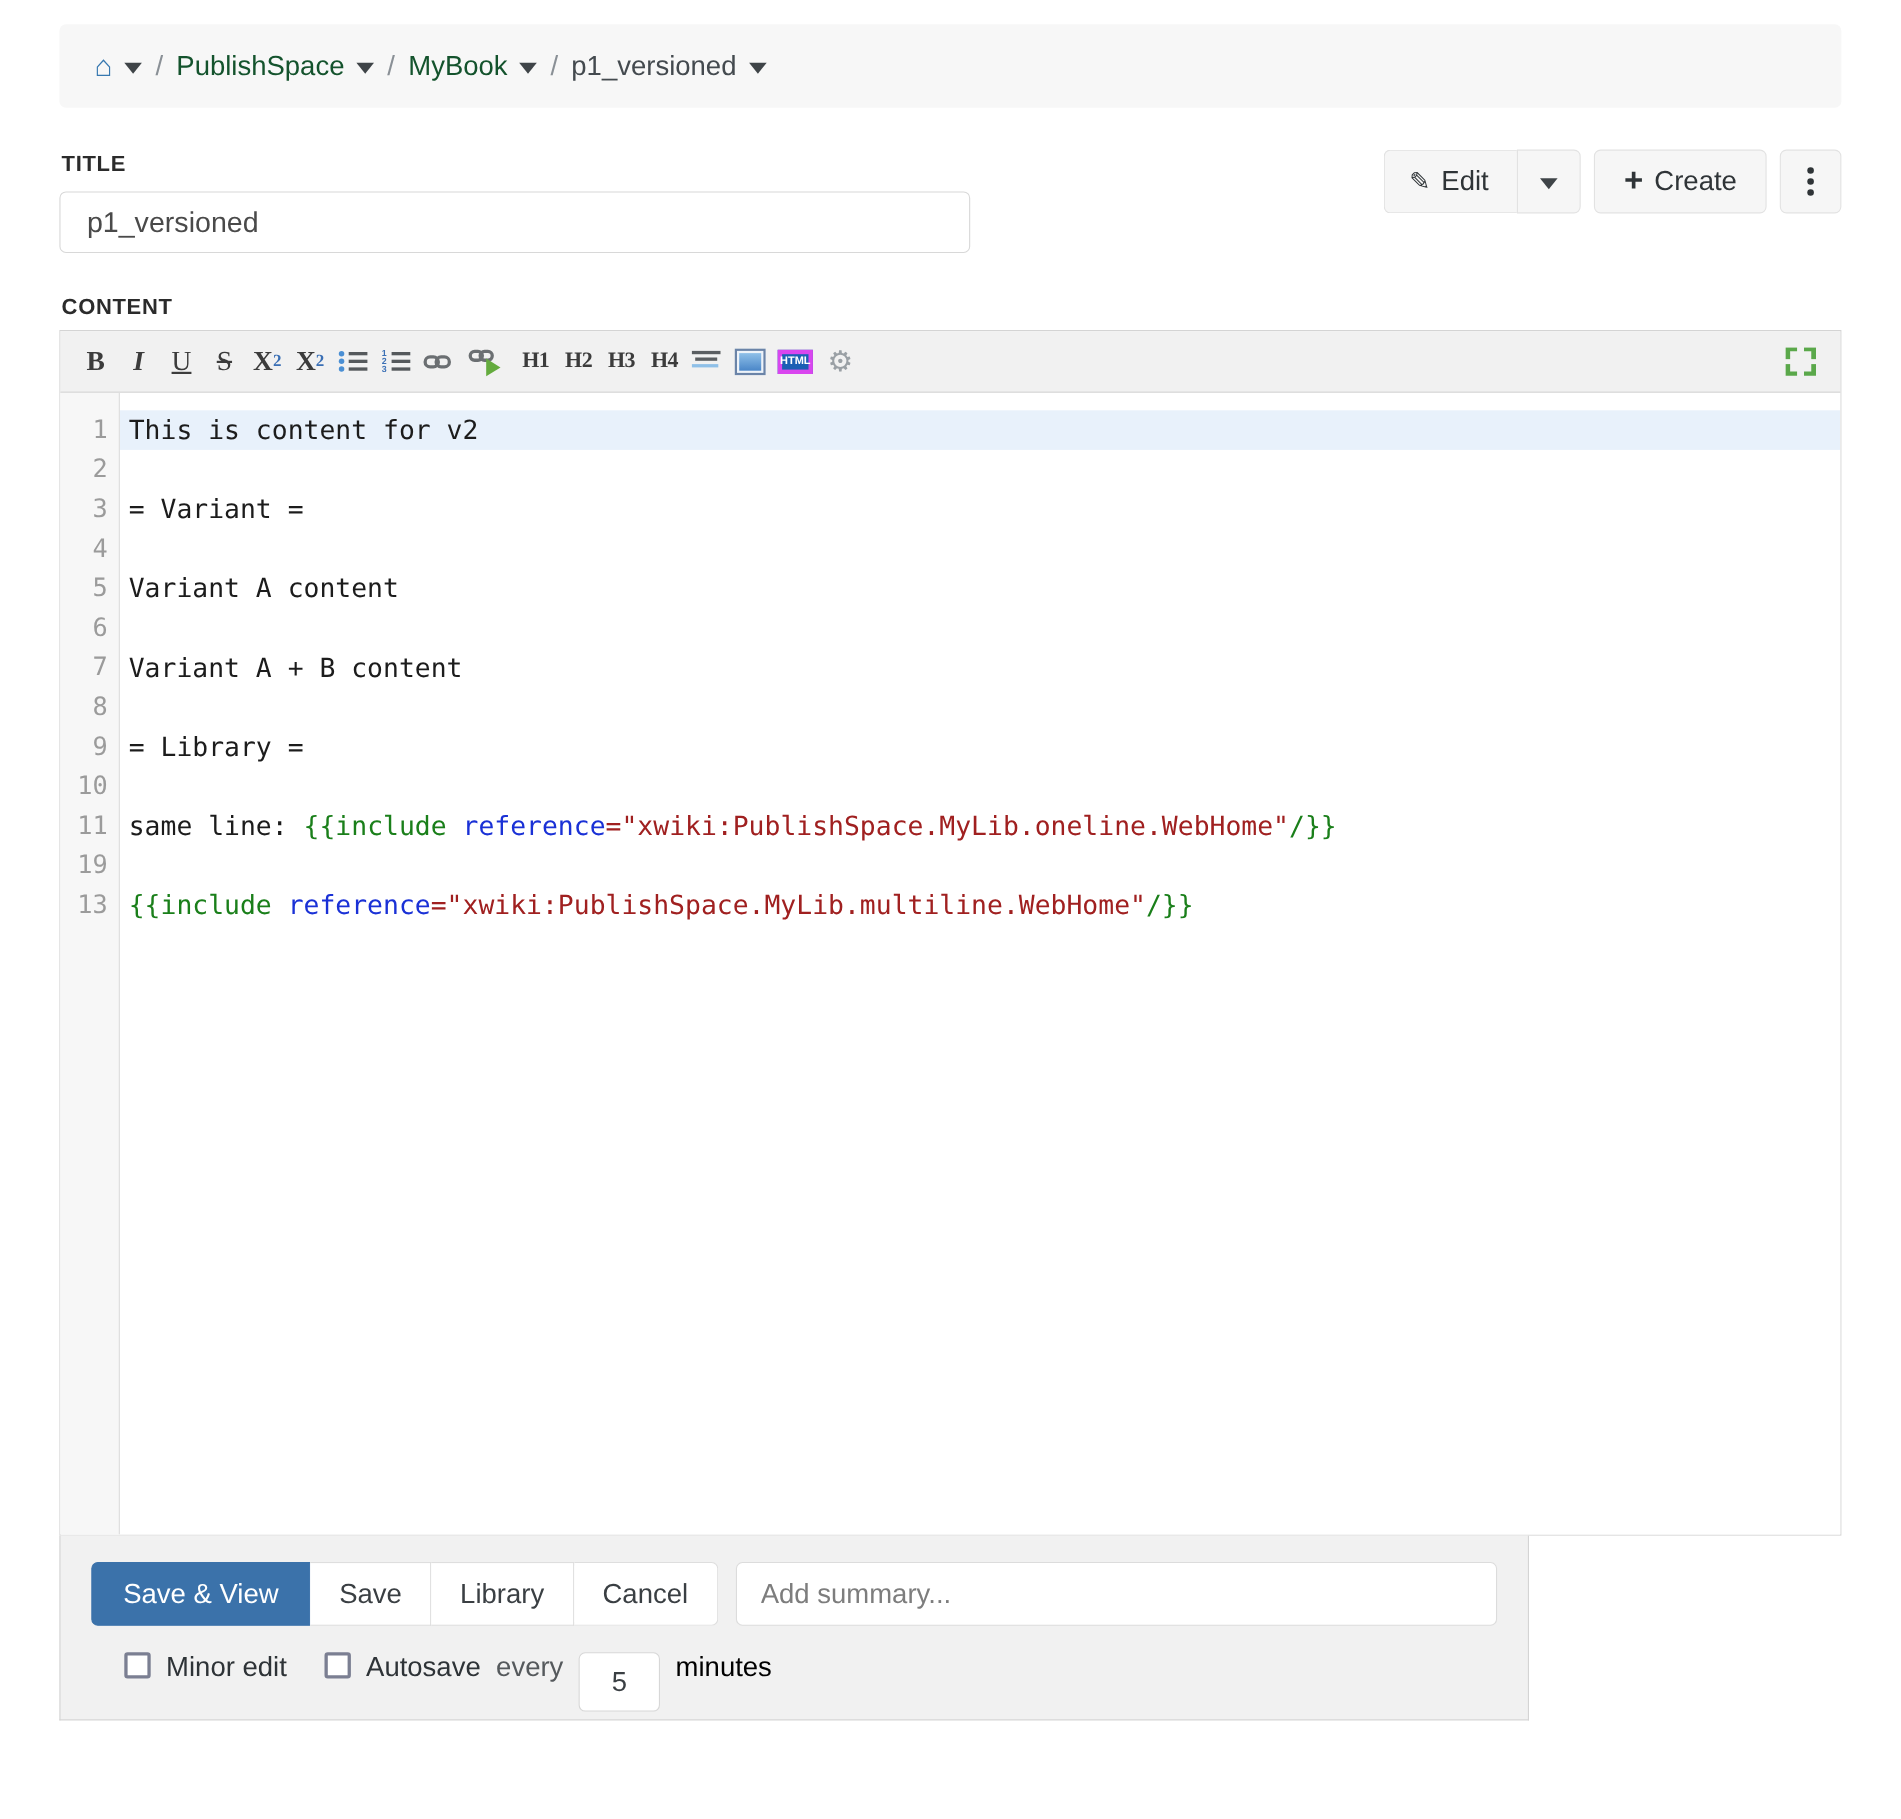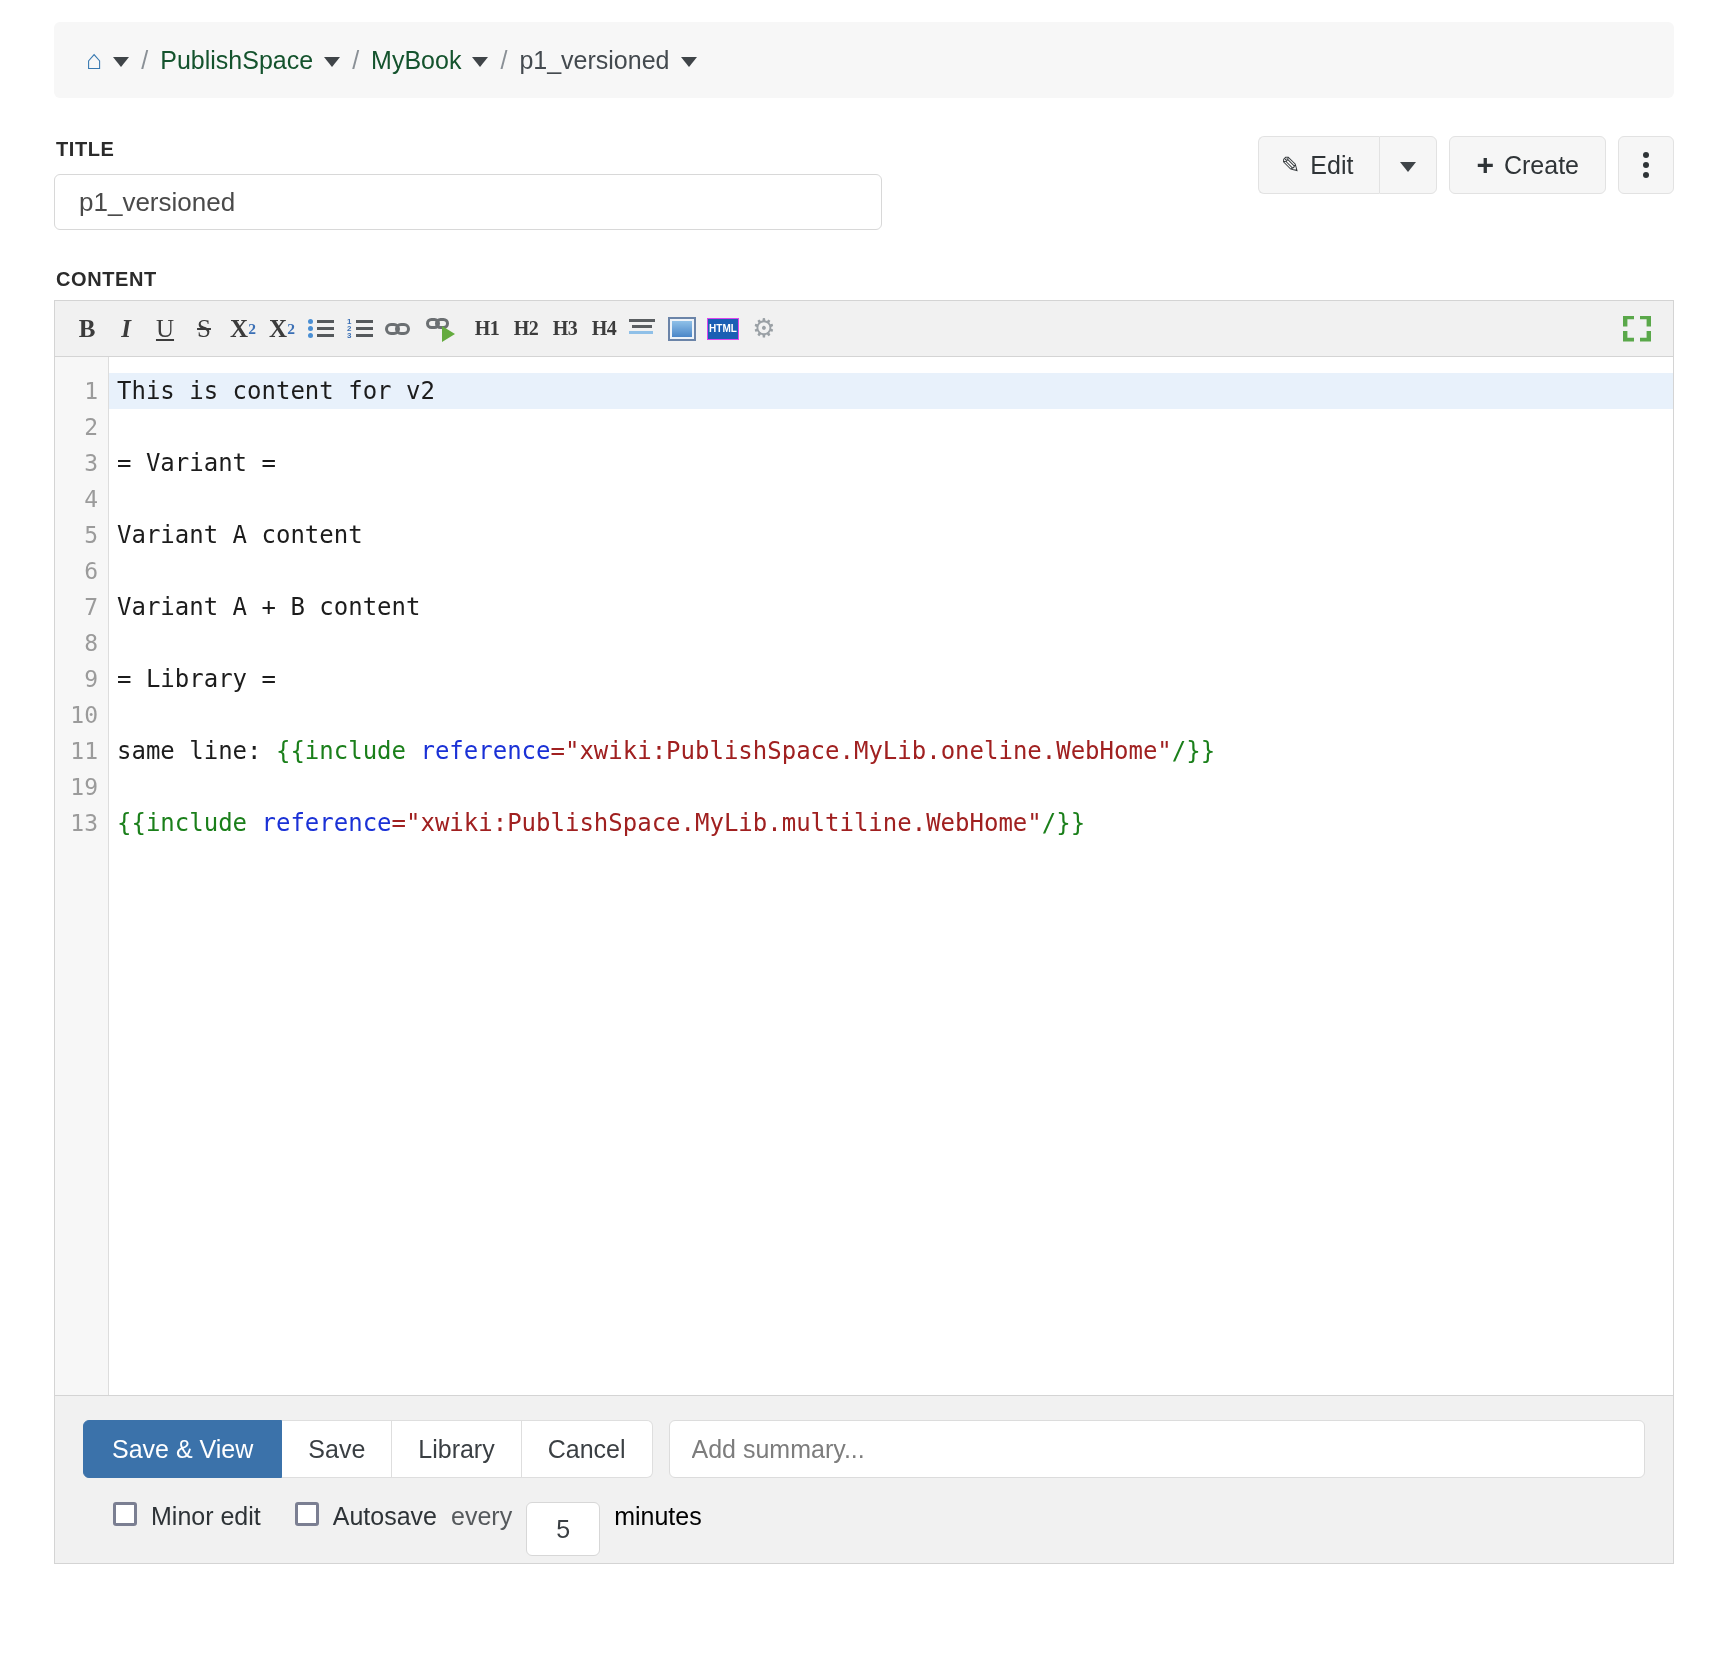--- a/index.html
+++ b/index.html
@@ -173,21 +173,21 @@
   .ic-img {
     width: 28px; height: 24px; border: 2px solid #6b84a8;
     background: #eef3f9; padding: 2px; display: block;
   }
   .ic-img i { display: block; width: 100%; height: 100%; background: linear-gradient(#8fc0e8, #4a86c8); }
 
   .ic-html {
     width: 32px; height: 22px; background: #1a5fb4;
     color: #ffffff; font-size: 10px; font-weight: bold;
     display: flex; align-items: center; justify-content: center;
-    border: 1px solid #d946ef;
+    border: 4px solid #d946ef;
     font-family: "Liberation Sans", sans-serif;
   }
 
   .ic-gear { font-size: 26px; color: #9aa0a5; line-height: 1; }
 
   .ic-fullscreen {
     position: absolute; right: 22px; top: 50%; transform: translateY(-50%);
     width: 28px; height: 26px;
   }
   .ic-fullscreen i { position: absolute; width: 11px; height: 11px; background: #5aa84a; }
@@ -225,21 +225,21 @@
   .code-lines .ln { padding-left: 8px; height: 36px; }
   .code-lines .ln.active { background: #e8f1fb; }
   .tk-macro { color: #1a7f1a; }
   .tk-attr  { color: #1a31d6; }
   .tk-str   { color: #a02020; }
 
   
   .footer {
     position: absolute;
     left: 54px; top: 1396px;
-    width: 1620px; height: 168px;
+    width: 1336px; height: 168px;
     background: #f1f1f1;
     border: 1px solid #d4d4d4;
     border-top: none;
     padding: 24px 28px 0 28px;
   }
   .footer-row1 { display: flex; align-items: center; gap: 0; }
   .fbtn {
     height: 58px;
     font-size: 25px;
     font-family: "Liberation Sans", sans-serif;

